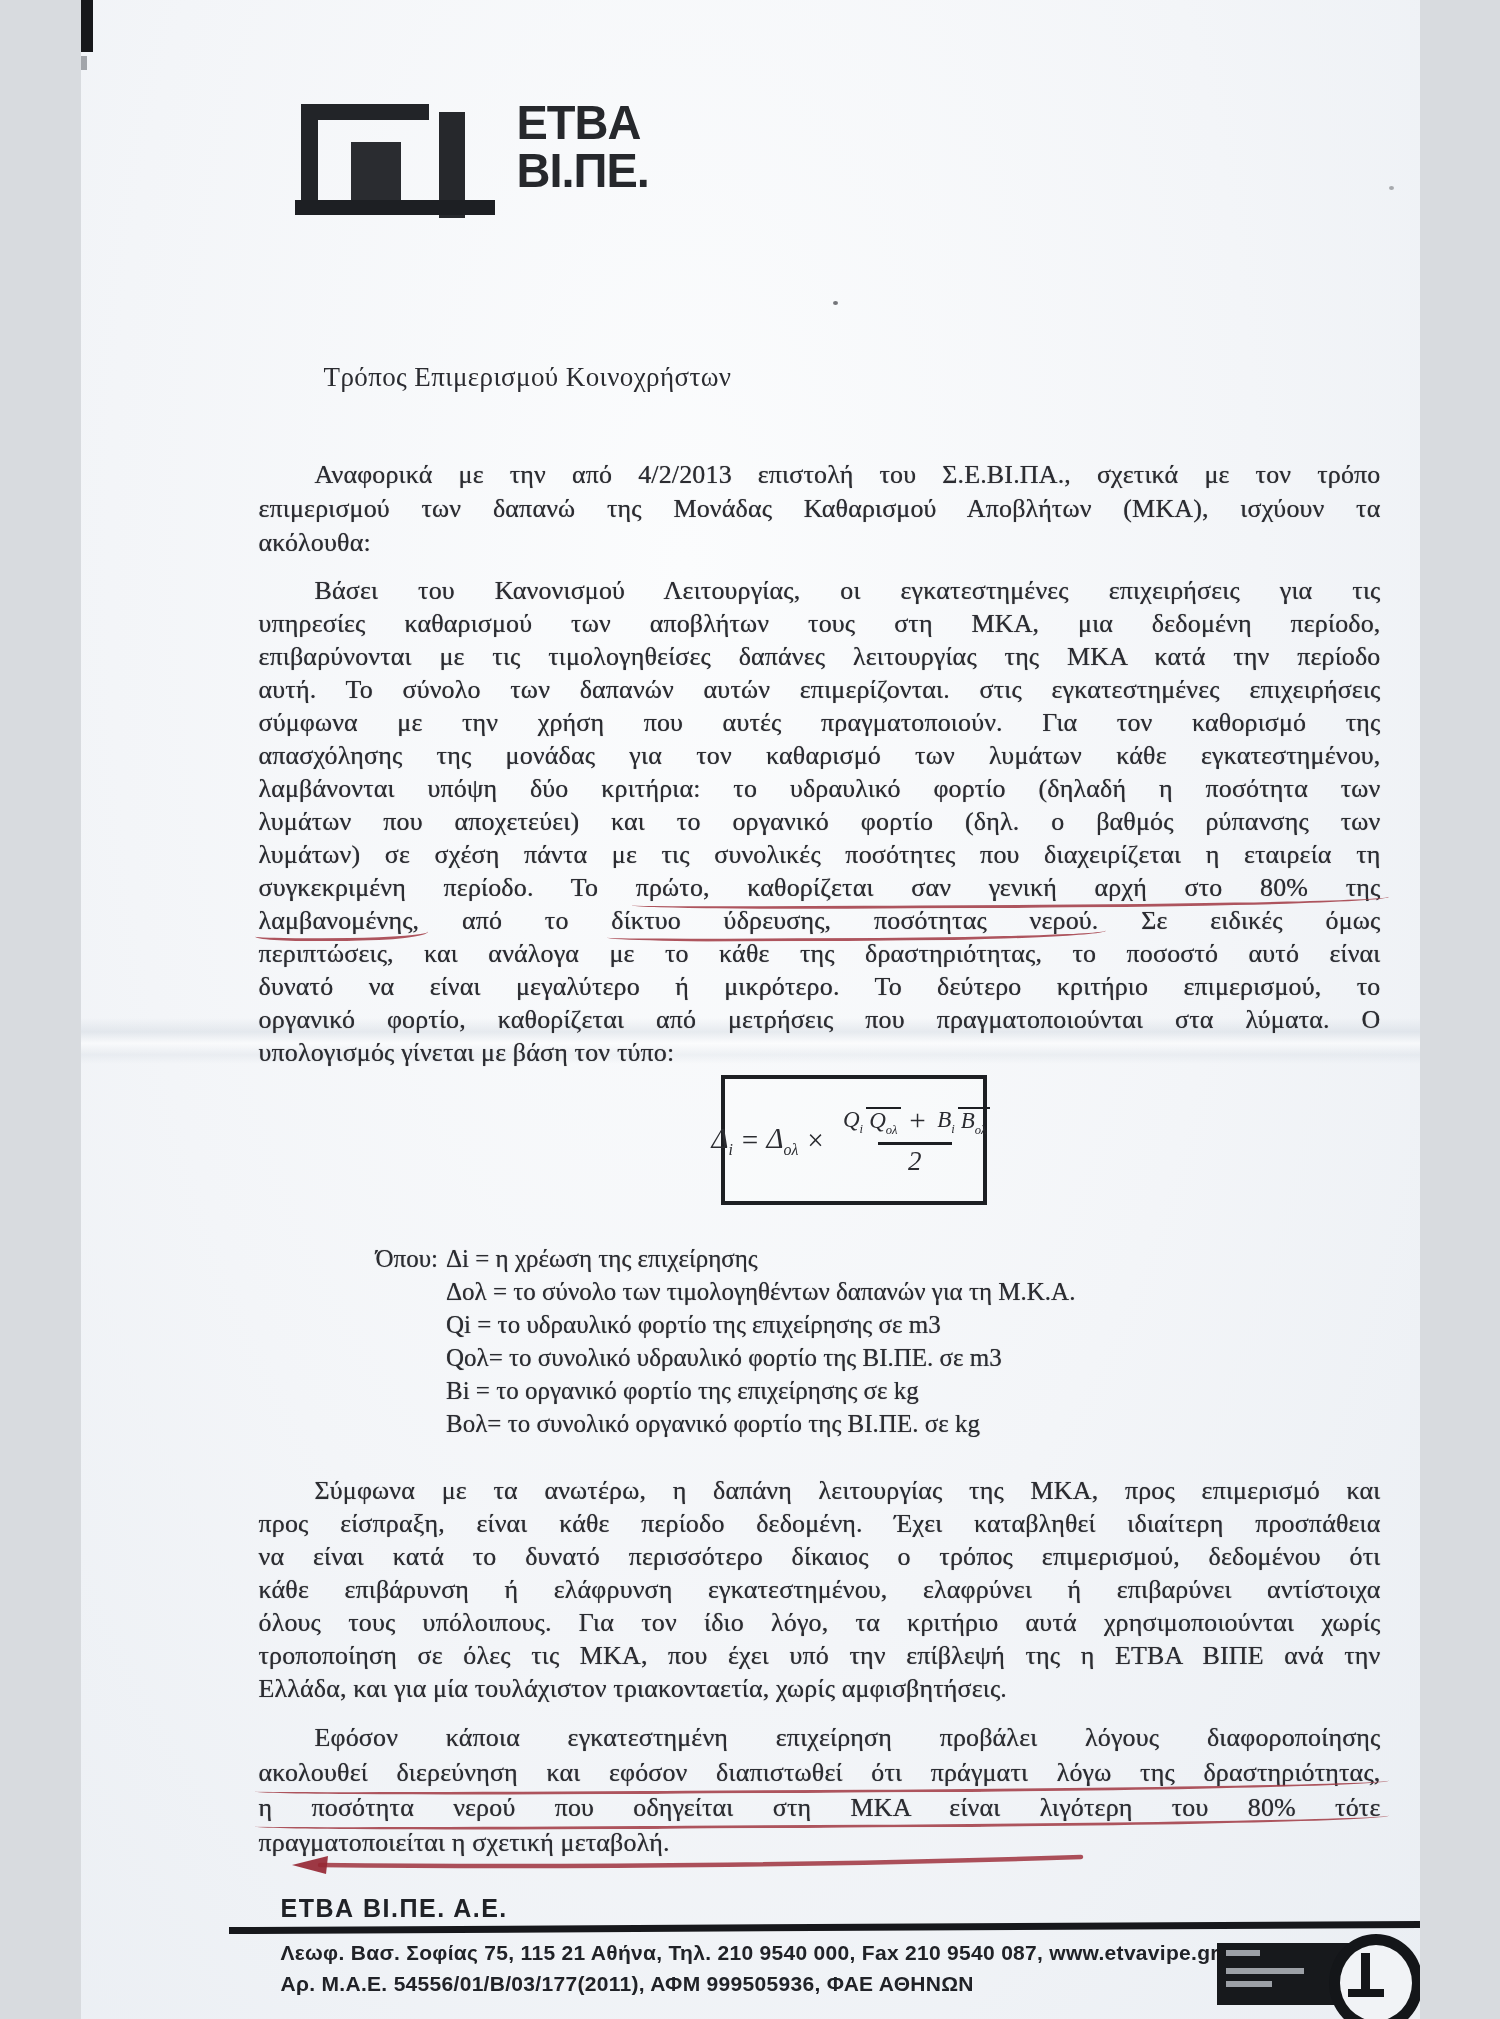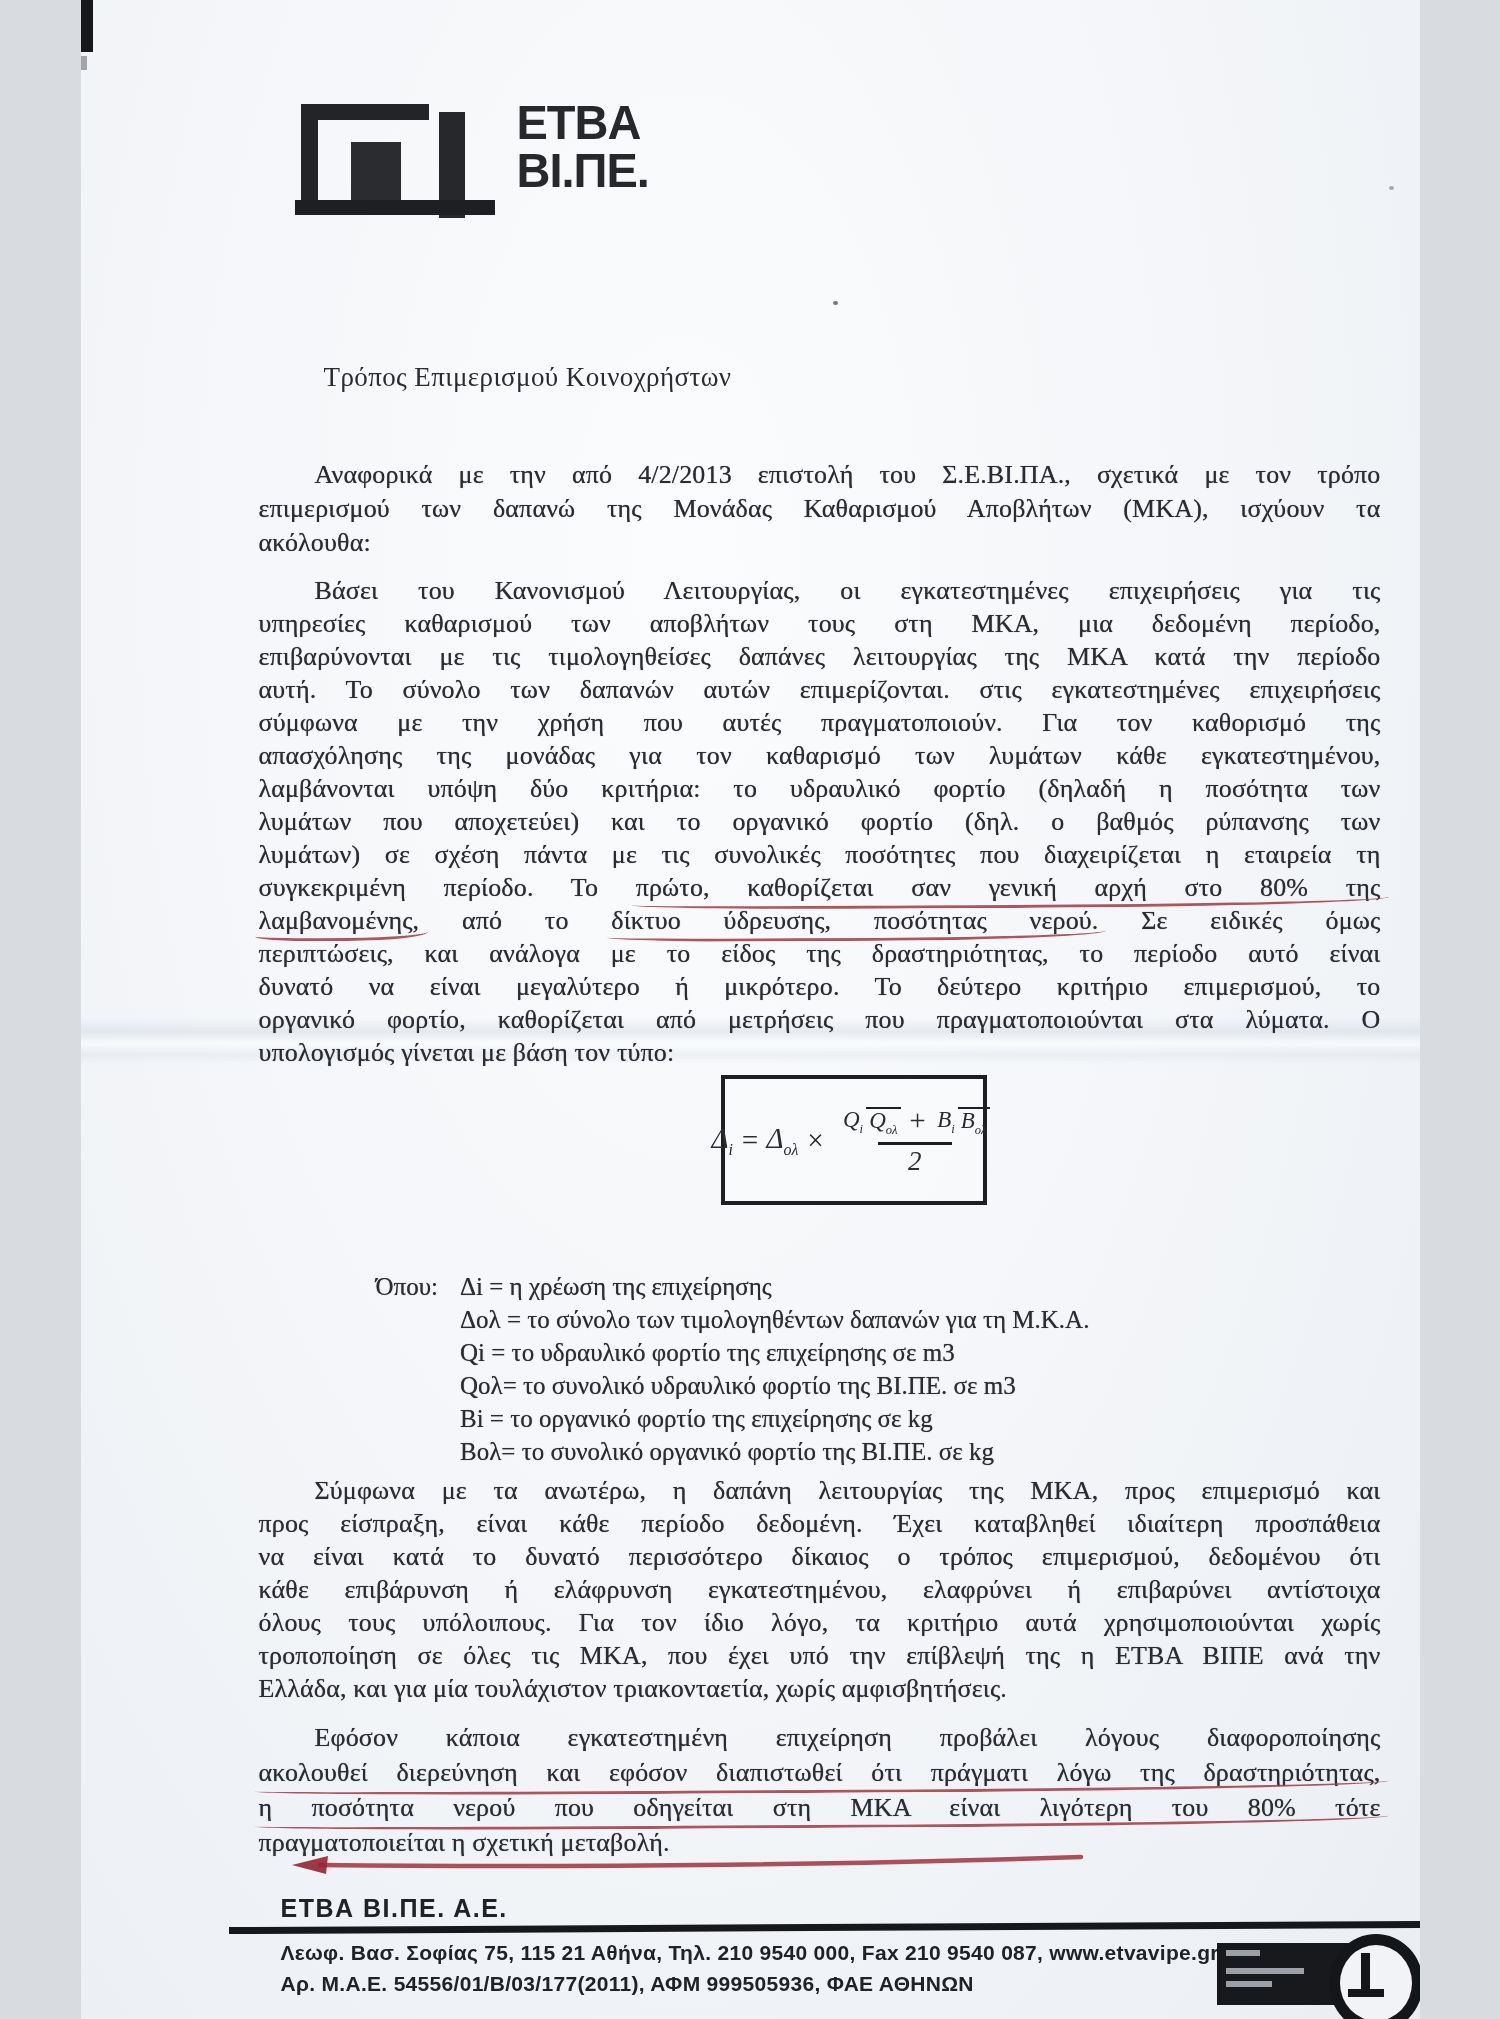--- a/index.html
+++ b/index.html
@@ -49,21 +49,21 @@
   }
   .formula-box sub { font-size:.55em; }
   .bigfrac { display:inline-flex; flex-direction:column; align-items:center; margin-left:2px; }
   .bigfrac .num { display:flex; align-items:flex-end; gap:7px; padding:0 6px 5px; }
   .bigfrac .den { border-top:3px solid #1d1f23; padding:1px 30px 0; font-size:27px; }
   .frac { display:inline-flex; align-items:center; font-size:23px; line-height:1.05; }
   .frac .fd { border-top:2.5px solid #1d1f23; padding:0 3px; }
   .frac .fn { padding:0 3px; }
 
   
-  .defs { position:absolute; left:295px; top:1242px; font-size:25px; display:flex; gap:22px; text-shadow:0 0 .8px rgba(43,44,49,.7);margin-top:28px; }
+  .defs { position:absolute; left:295px; top:1242px; font-size:25px; display:flex; gap:8px; text-shadow:0 0 .8px rgba(43,44,49,.7); }
   .defs .label { line-height:33px; }
   .defs .items div { line-height:33px; white-space:nowrap; }
 
   
   .red-arrow { position:absolute; left:205px; top:1848px; }
 
   .margin-marker {
     position:absolute; left:1462px; top:1040px; width:0; height:0;
     border-top:13px solid transparent; border-bottom:13px solid transparent; border-left:24px solid #2b2e33;
   }
@@ -128,21 +128,21 @@
       <div class="line"><span>υπηρεσίες καθαρισμού των αποβλήτων τους στη ΜΚΑ, μια δεδομένη περίοδο,</span></div>
       <div class="line"><span>επιβαρύνονται με τις τιμολογηθείσες δαπάνες λειτουργίας της ΜΚΑ κατά την περίοδο</span></div>
       <div class="line"><span>αυτή. Το σύνολο των δαπανών αυτών επιμερίζονται. στις εγκατεστημένες επιχειρήσεις</span></div>
       <div class="line"><span>σύμφωνα με την χρήση που αυτές πραγματοποιούν. Για τον καθορισμό της</span></div>
       <div class="line"><span>απασχόλησης της μονάδας για τον καθαρισμό των λυμάτων κάθε εγκατεστημένου,</span></div>
       <div class="line"><span>λαμβάνονται υπόψη δύο κριτήρια: το υδραυλικό φορτίο (δηλαδή η ποσότητα των</span></div>
       <div class="line"><span>λυμάτων που αποχετεύει) και το οργανικό φορτίο (δηλ. ο βαθμός ρύπανσης των</span></div>
       <div class="line"><span>λυμάτων) σε σχέση πάντα με τις συνολικές ποσότητες που διαχειρίζεται η εταιρεία τη</span></div>
       <div class="line"><span>συγκεκριμένη περίοδο. Το </span><span class="red-underline">πρώτο, καθορίζεται σαν γενική αρχή στο 80% της</span></div>
       <div class="line"><span class="red-underline">λαμβανομένης,</span><span> από το </span><span class="red-underline">δίκτυο ύδρευσης, ποσότητας νερού.</span><span> Σε ειδικές όμως</span></div>
-      <div class="line"><span>περιπτώσεις, και ανάλογα με το είδος της δραστηριότητας, το περίοδο αυτό είναι</span></div>
+      <div class="line"><span>περιπτώσεις, και ανάλογα με το κάθε της δραστηριότητας, το ποσοστό αυτό είναι</span></div>
       <div class="line"><span>δυνατό να είναι μεγαλύτερο ή μικρότερο. Το δεύτερο κριτήριο επιμερισμού, το</span></div>
       <div class="line"><span>οργανικό φορτίο, καθορίζεται από μετρήσεις που πραγματοποιούνται στα λύματα. Ο</span></div>
       <div class="line last"><span>υπολογισμός γίνεται με βάση τον τύπο:</span></div>
     </div>
 
   <div class="formula-box">
     <span><span>Δ</span><sub>i</sub></span>
     <span>=</span>
     <span><span>Δ</span><sub>ολ</sub></span>
     <span>×</span>

